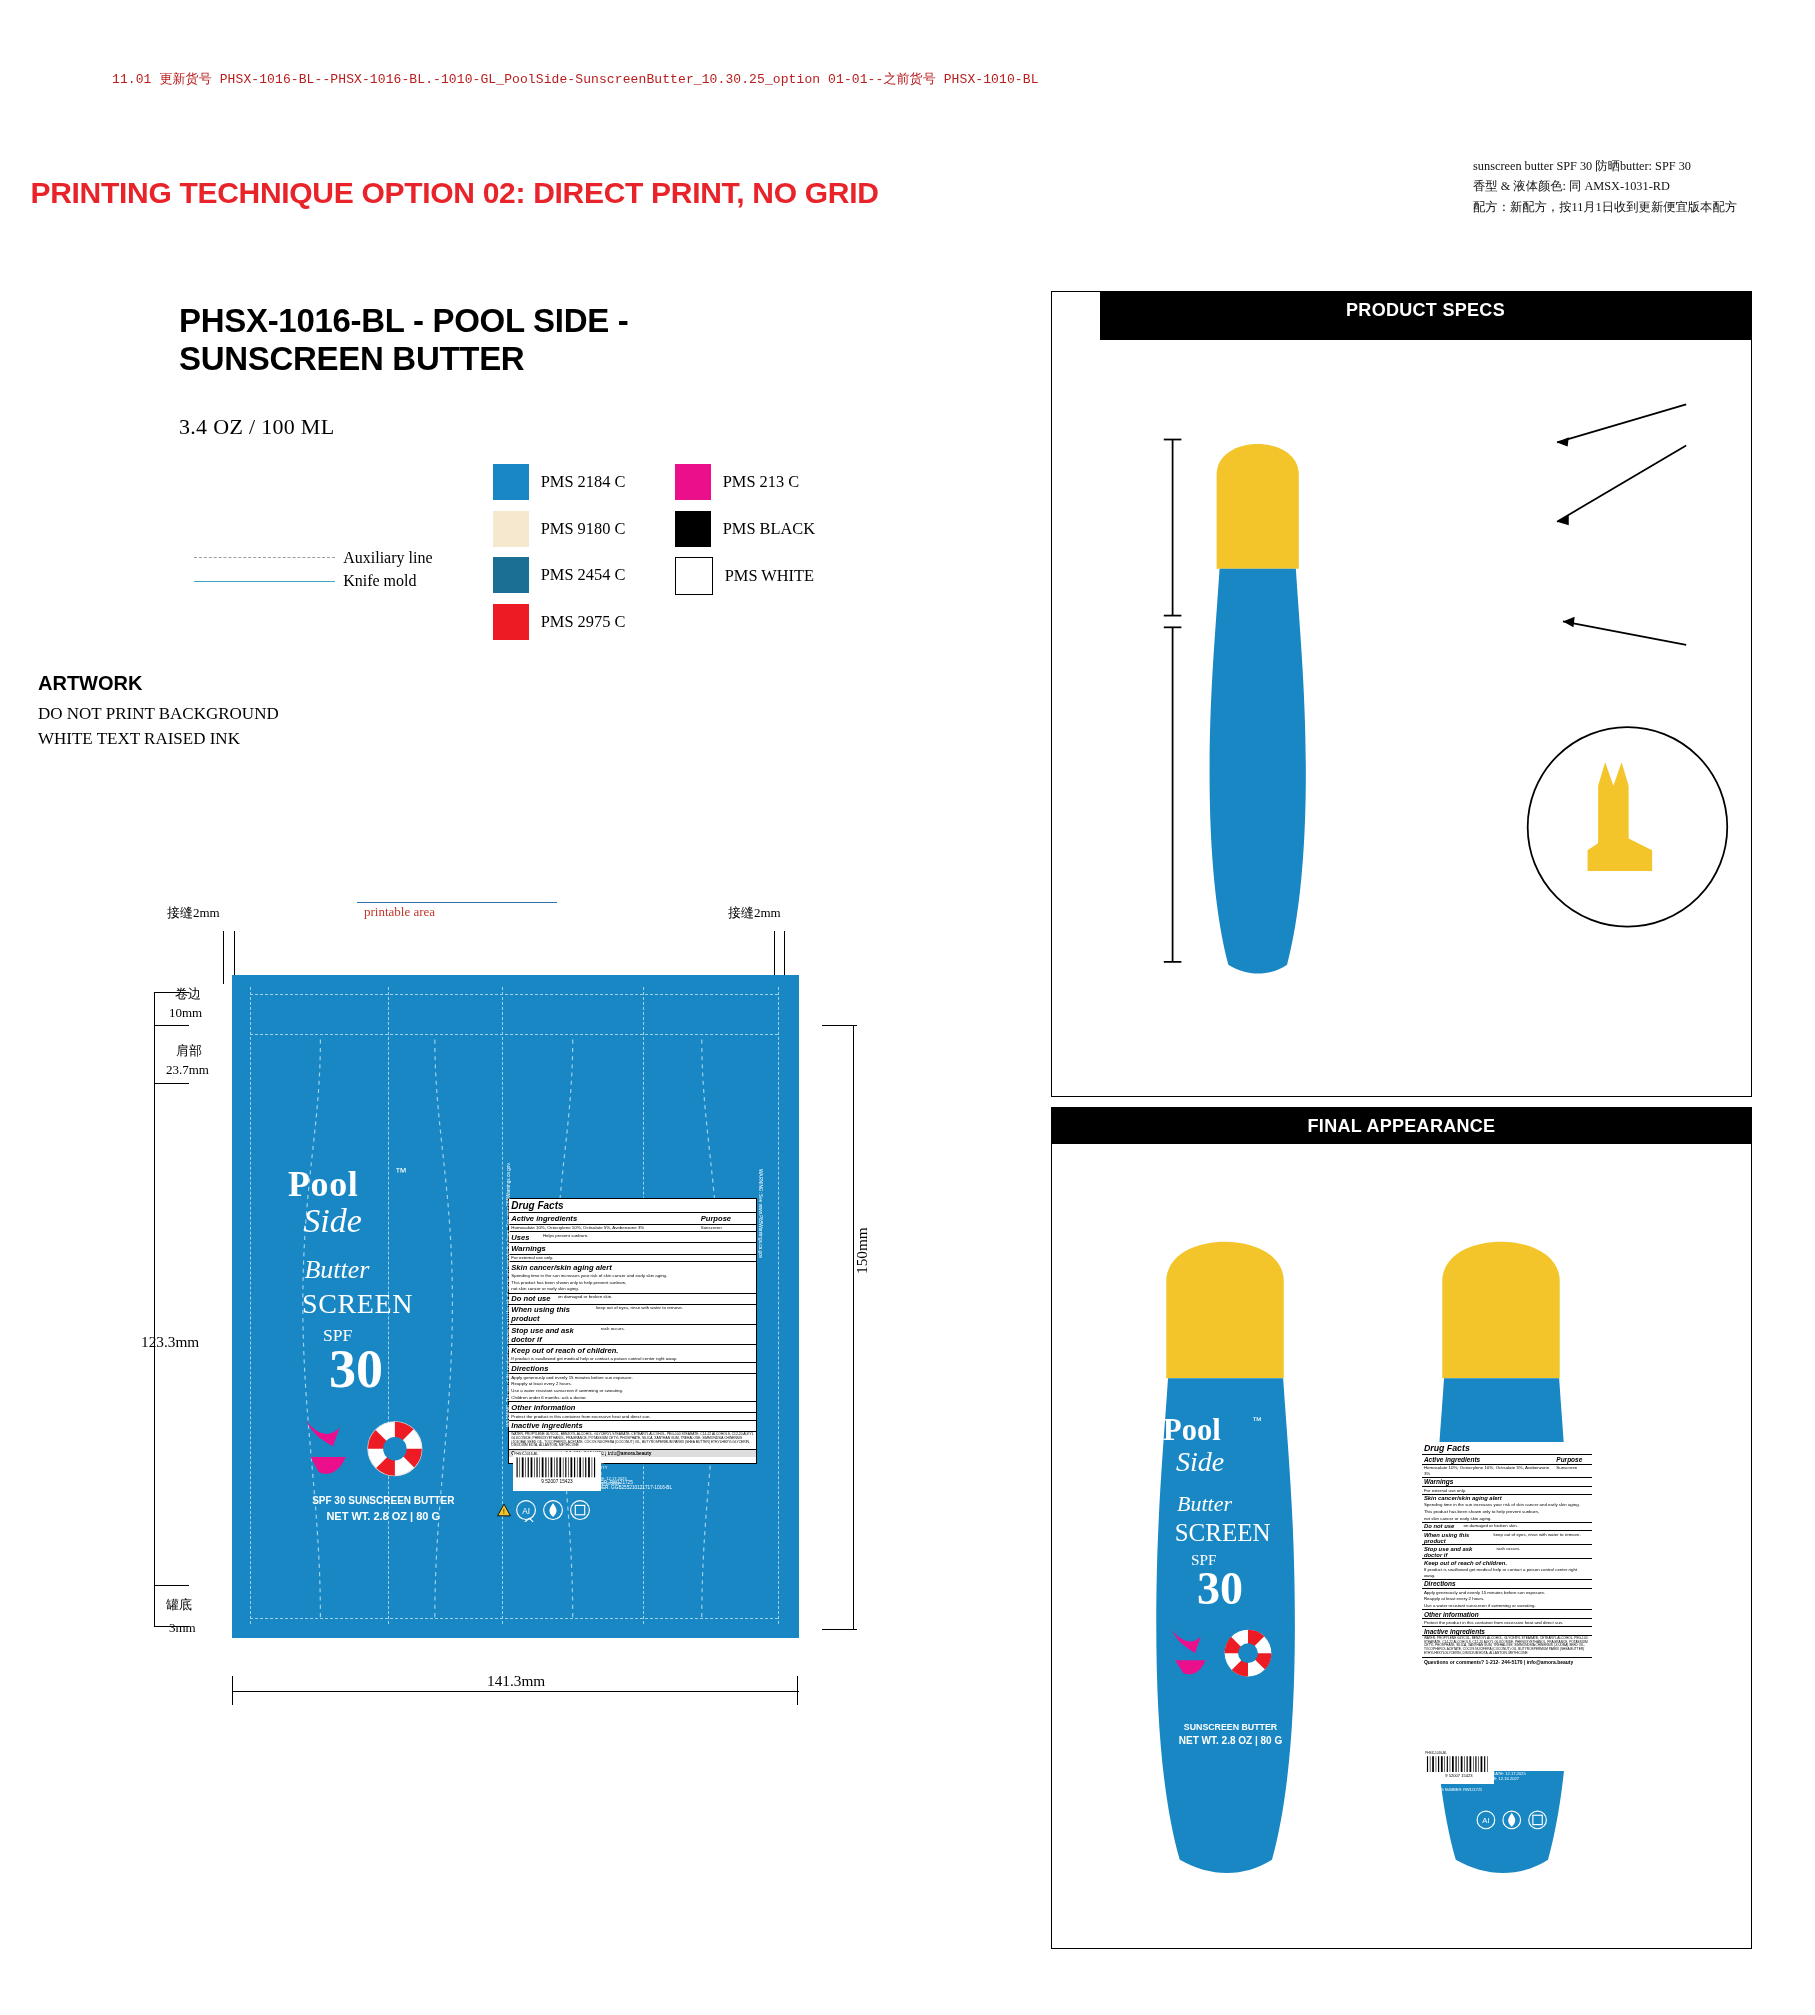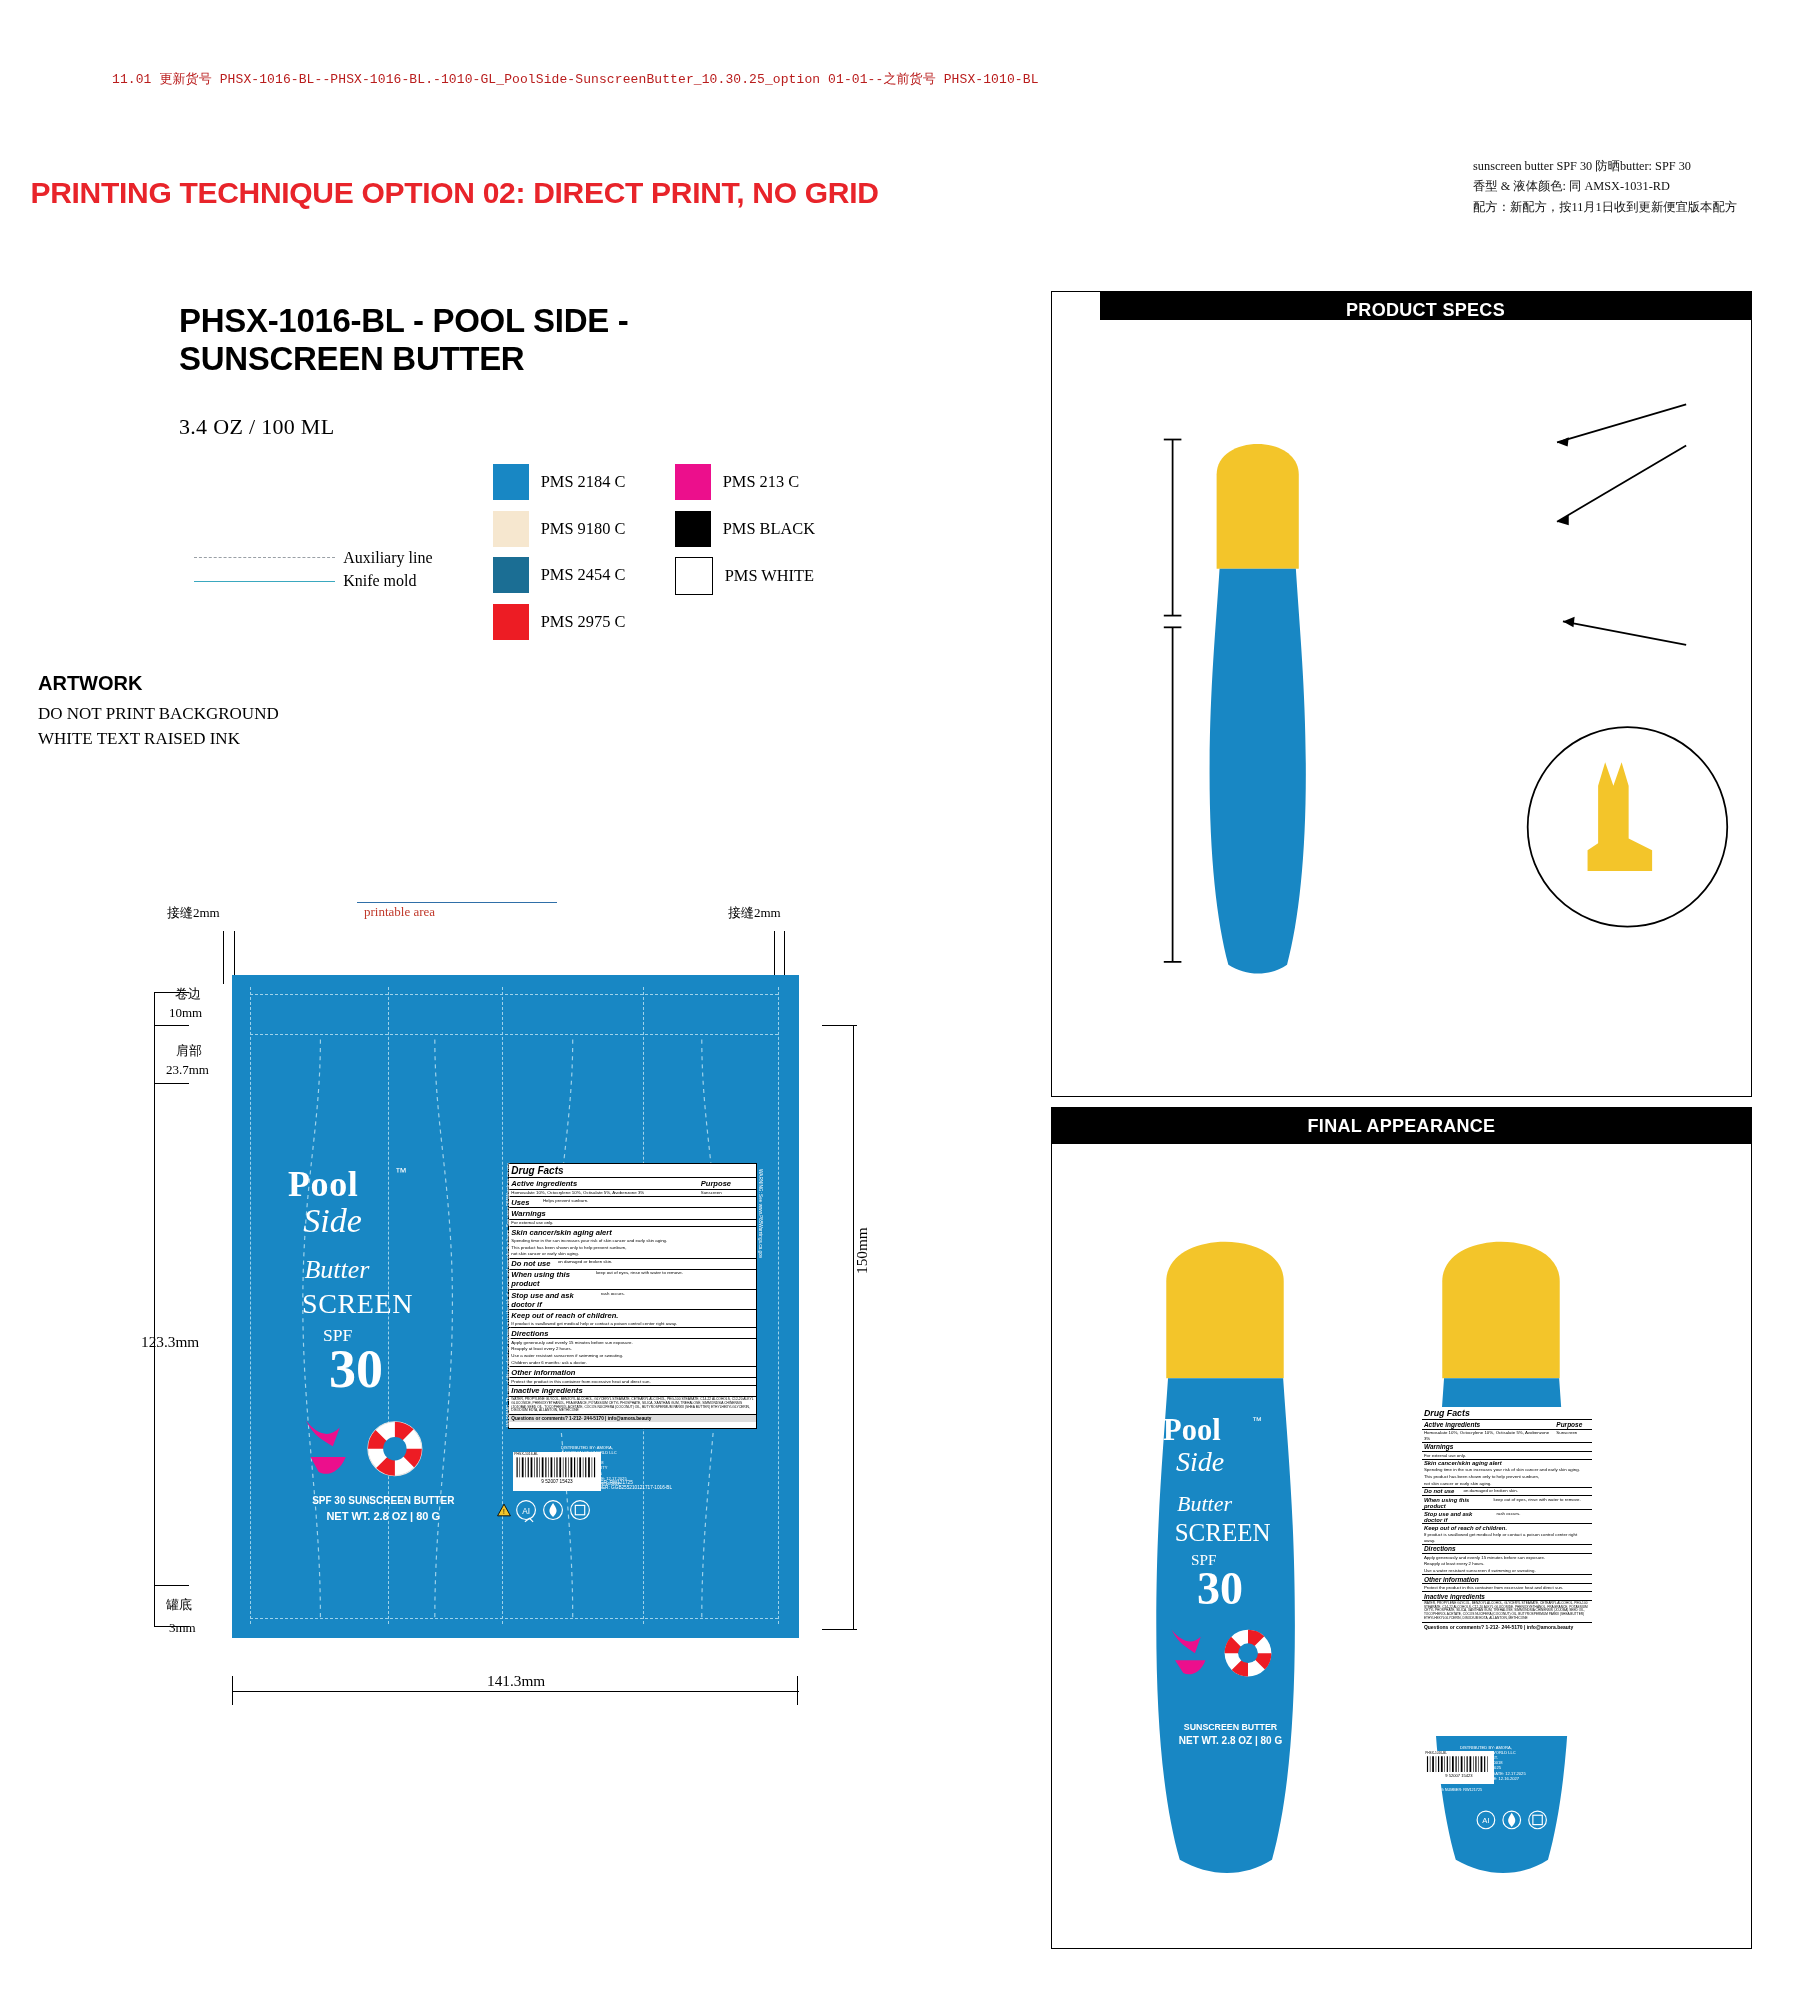--- a/index.html
+++ b/index.html
@@ -46,21 +46,21 @@
   .printable-line{left:357px;top:902px;width:200px;border-top:1.2px solid #2f6fa8;}
   .pool{font-size:36px;font-weight:bold;font-family:"Liberation Serif",serif;letter-spacing:0.6px;}
   .side{font-size:34px;font-style:italic;font-family:"Liberation Serif",serif;margin-top:-3.5px;margin-left:15.3px;}
   .butter{font-size:26px;font-style:italic;font-family:"Liberation Serif",serif;margin-top:15.3px;margin-left:16.4px;}
   .screen{font-size:28px;font-family:"Liberation Serif",serif;letter-spacing:0.6px;margin-top:3.5px;margin-left:14px;}
   .spf{font-size:17.6px;font-family:"Liberation Serif",serif;margin-left:35px;margin-top:4.7px;}
   .thirty{font-size:54px;font-weight:bold;font-family:"Liberation Serif",serif;margin-left:41px;margin-top:-8.2px;}
   .fa-bottom{font-size:10px;color:#fff;text-align:center;line-height:1.5;}
 
   
-  .dfp{position:absolute;background:#fff;border:1.2px solid #000;color:#000;}
+  .dfp{position:absolute;background:#fff;border:1.2px solid #000;color:#000;margin-top:35px;}
   .df-title{font-weight:bold;font-style:italic;font-size:10px;border-bottom:1.8px solid #000;padding:1.2px 2.3px;}
   .df-sec{font-weight:bold;font-style:italic;font-size:7.6px;border-bottom:0.6px solid #000;padding:0.6px 2.3px;}
   .df-small{font-size:4.4px;padding:0.6px 2.3px;line-height:1.25;}
 
   .box{border:1.2px solid #000;}
   .blackbar{background:#000;color:#fff;font-weight:bold;text-align:center;letter-spacing:0.3px;}
 
   .specs-panel{left:1051px;top:291px;width:699px;height:804px;}
   .final-panel{left:1051px;top:1107px;width:699px;height:840px;}
 
@@ -343,21 +343,21 @@
   <div class="abs hdim" style="left:154px;top:1585px;width:35px;"></div>
   <div class="abs hdim" style="left:154px;top:1626px;width:35px;"></div>
   <div class="abs vdim" style="left:853px;top:1025px;height:605px;"></div>
   <div class="abs hdim" style="left:822px;top:1025px;width:35px;"></div>
   <div class="abs hdim" style="left:822px;top:1629px;width:35px;"></div>
   <div class="abs hdim" style="left:232px;top:1691px;width:567px;"></div>
   <div class="abs vdim" style="left:232px;top:1676px;height:29px;"></div>
   <div class="abs vdim" style="left:797px;top:1676px;height:29px;"></div>
 
   <div class="abs specs-panel box">
-    <div class="blackbar" style="height:28px;line-height:36px;font-size:18px;margin-left:48px;">PRODUCT SPECS</div>
+    <div class="blackbar" style="height:48px;line-height:36px;font-size:18px;margin-left:48px;">PRODUCT SPECS</div>
 
     <svg width="699" height="763" style="position:absolute;left:0;top:36px;" viewBox="0 0 1190 1300">
 
       <line x1="205" y1="190" x2="205" y2="490" stroke="#000" stroke-width="3"></line>
       <line x1="190" y1="190" x2="220" y2="190" stroke="#000" stroke-width="3"></line>
       <line x1="190" y1="490" x2="220" y2="490" stroke="#000" stroke-width="3"></line>
       <line x1="205" y1="510" x2="205" y2="1080" stroke="#000" stroke-width="3"></line>
       <line x1="190" y1="510" x2="220" y2="510" stroke="#000" stroke-width="3"></line>
       <line x1="190" y1="1080" x2="220" y2="1080" stroke="#000" stroke-width="3"></line>
 

